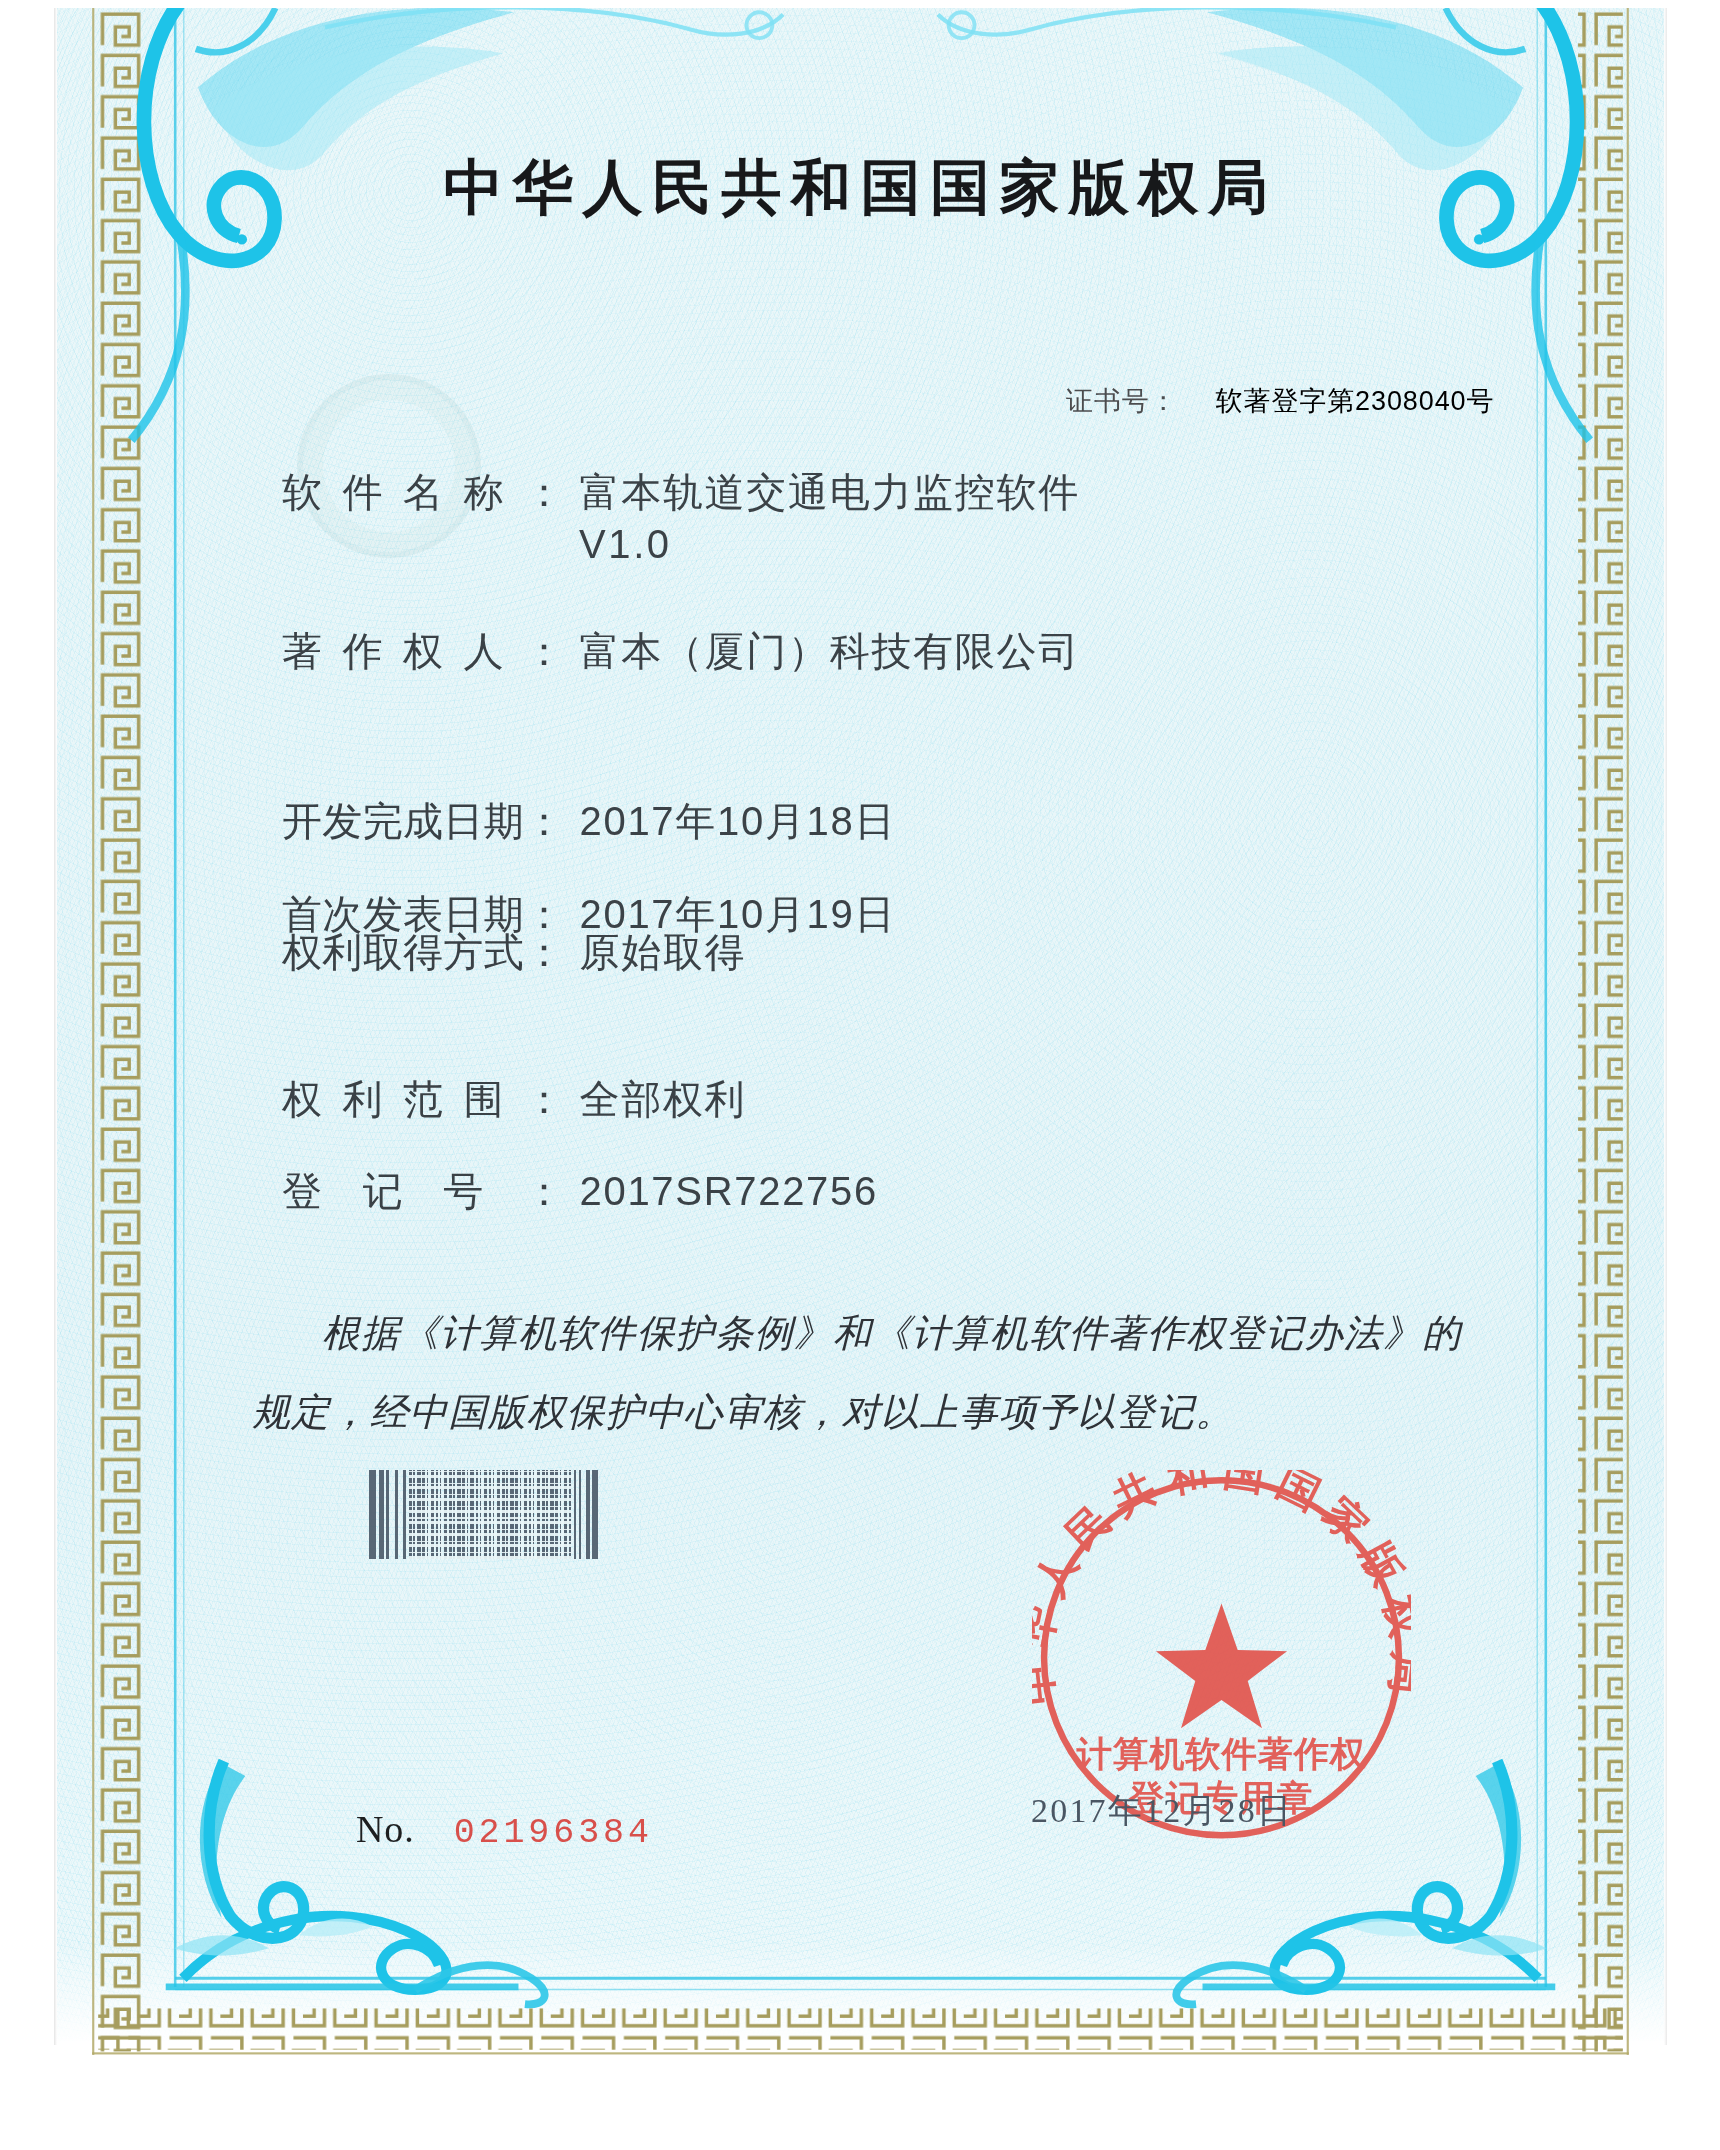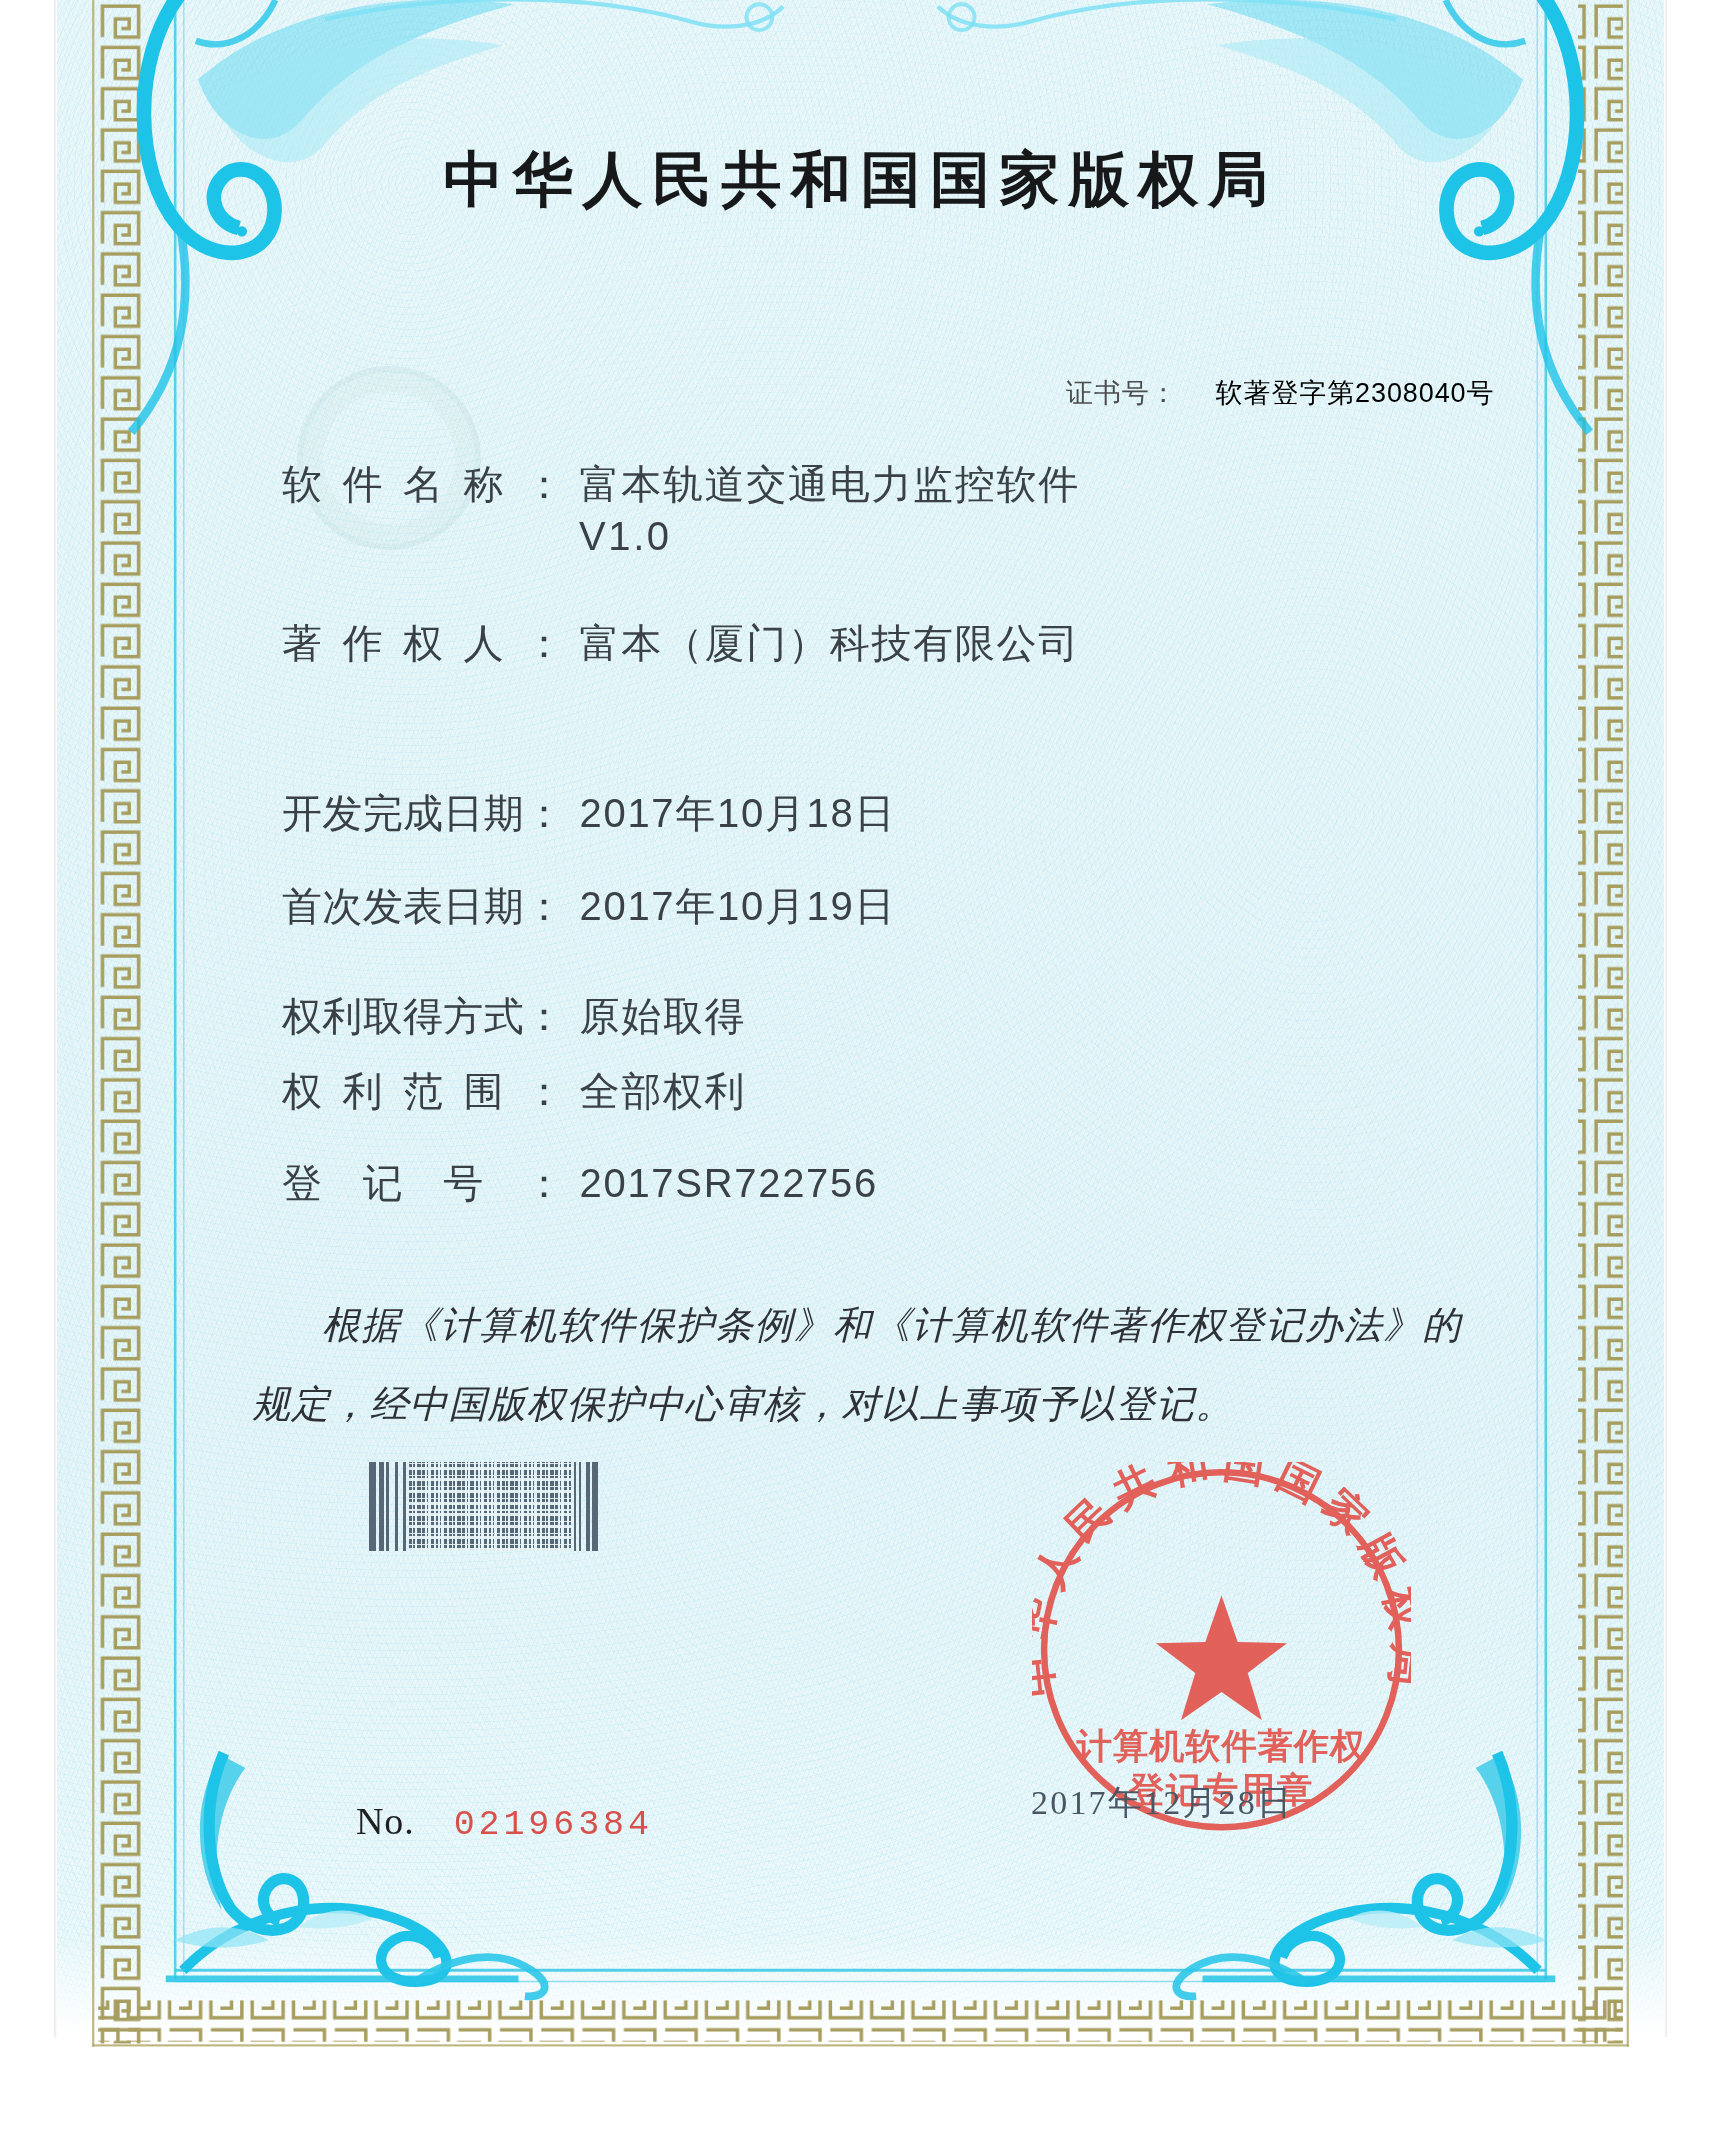--- a/index.html
+++ b/index.html
@@ -1,17 +1,17 @@
 <!DOCTYPE html>
 <html style="font-size:6.9px"><head>
 <meta charset="utf-8">
 <style>
   html,body{margin:0;padding:0;background:#ffffff;}
   .page{position:relative;width:1721px;height:2102px;background:#ffffff;overflow:hidden;
-        font-family:"Liberation Sans","DejaVu Sans",sans-serif;}
+        font-family:"Liberation Sans","DejaVu Sans",sans-serif;margin-top:8px;}
   
   .inner{position:absolute;left:57px;right:57px;top:0;bottom:69px;
     background:
       repeating-linear-gradient(112deg, rgba(110,210,232,.10) 0 0.9px, transparent 0.9px 3.9px),
       repeating-linear-gradient(68deg, rgba(110,210,232,.08) 0 0.9px, transparent 0.9px 4.7px),
       repeating-radial-gradient(circle at 22% 9%,  rgba(120,215,238,.13) 0 0.9px, transparent 0.9px 7.3px),
       repeating-radial-gradient(circle at 78% 40%, rgba(120,215,238,.09) 0 0.9px, transparent 0.9px 9px),
       repeating-radial-gradient(circle at 45% 75%, rgba(120,215,238,.08) 0 0.9px, transparent 0.9px 8.2px),
       linear-gradient(180deg,#ebf7f9,#e7f5f8 70%,#eef9fb);}
   .inner::after{content:"";position:absolute;left:0;right:0;bottom:0;height:99px;
@@ -28,21 +28,21 @@
   .t1{left:0;width:100%;text-align:center;top:150px;font-size:60px;font-weight:700;
       letter-spacing:9.5px;color:#17181a;font-family:"Liberation Serif","DejaVu Serif",serif;}
   .t2{left:0;width:100%;text-align:center;top:256px;font-size:77px;font-weight:700;
       letter-spacing:4.3px;color:#0e0f10;font-family:"Liberation Serif","DejaVu Serif",serif;}
   .certno{top:380px;left:1066px;font-size:27px;color:#4b4c4e;letter-spacing:0.9px;}
   .certno .cv{margin-left:38px;color:#000000;}
   .row{left:282px;font-size:40px;color:#3a4146;}
   .row .lab{display:inline-block;width:282px;text-align:justify;text-align-last:justify;}
   .row .val{margin-left:15.5px;letter-spacing:1.7px;color:#3b4247;}
   .r1{top:464px}.r2{top:623px}.r3{top:793px}.r4{top:886px}
-  .r5{top:996px}.r6{top:1071px}.r7{top:1163px}
+  .r5{top:924px}.r6{top:1071px}.r7{top:1163px}
   .v2{left:579px;top:516px;font-size:40px;color:#3b4247;letter-spacing:2.6px;text-align:right;}
   .para{font-size:38px;color:#2e3237;letter-spacing:1.3px;
         font-family:"Liberation Serif","DejaVu Serif",serif;font-style:italic;}
   .p1{left:322px;top:1306px;}
   .p2{left:252px;top:1385px;}
   
   .barcode{position:absolute;left:369px;top:1462px;width:236px;height:89px;display:flex;z-index:5;opacity:.92;}
   .bc-start{width:40px;background:linear-gradient(90deg,#4d5c6b 0 6.9px,transparent 6.9px 10.3px,#4d5c6b 10.3px 14.6px,transparent 14.6px 17px,#4d5c6b 17px 20px,transparent 20px 26px,#4d5c6b 26px 29px,transparent 29px 34px,#4d5c6b 34px 37px,transparent 37px 40px);}
   .bc-mid{flex:1;background:
       repeating-linear-gradient(0deg, rgba(233,245,247,.95) 0 3px, rgba(233,245,247,0) 3px 5.6px, rgba(233,245,247,.9) 5.6px 6.9px, rgba(233,245,247,0) 6.9px 11.6px),

